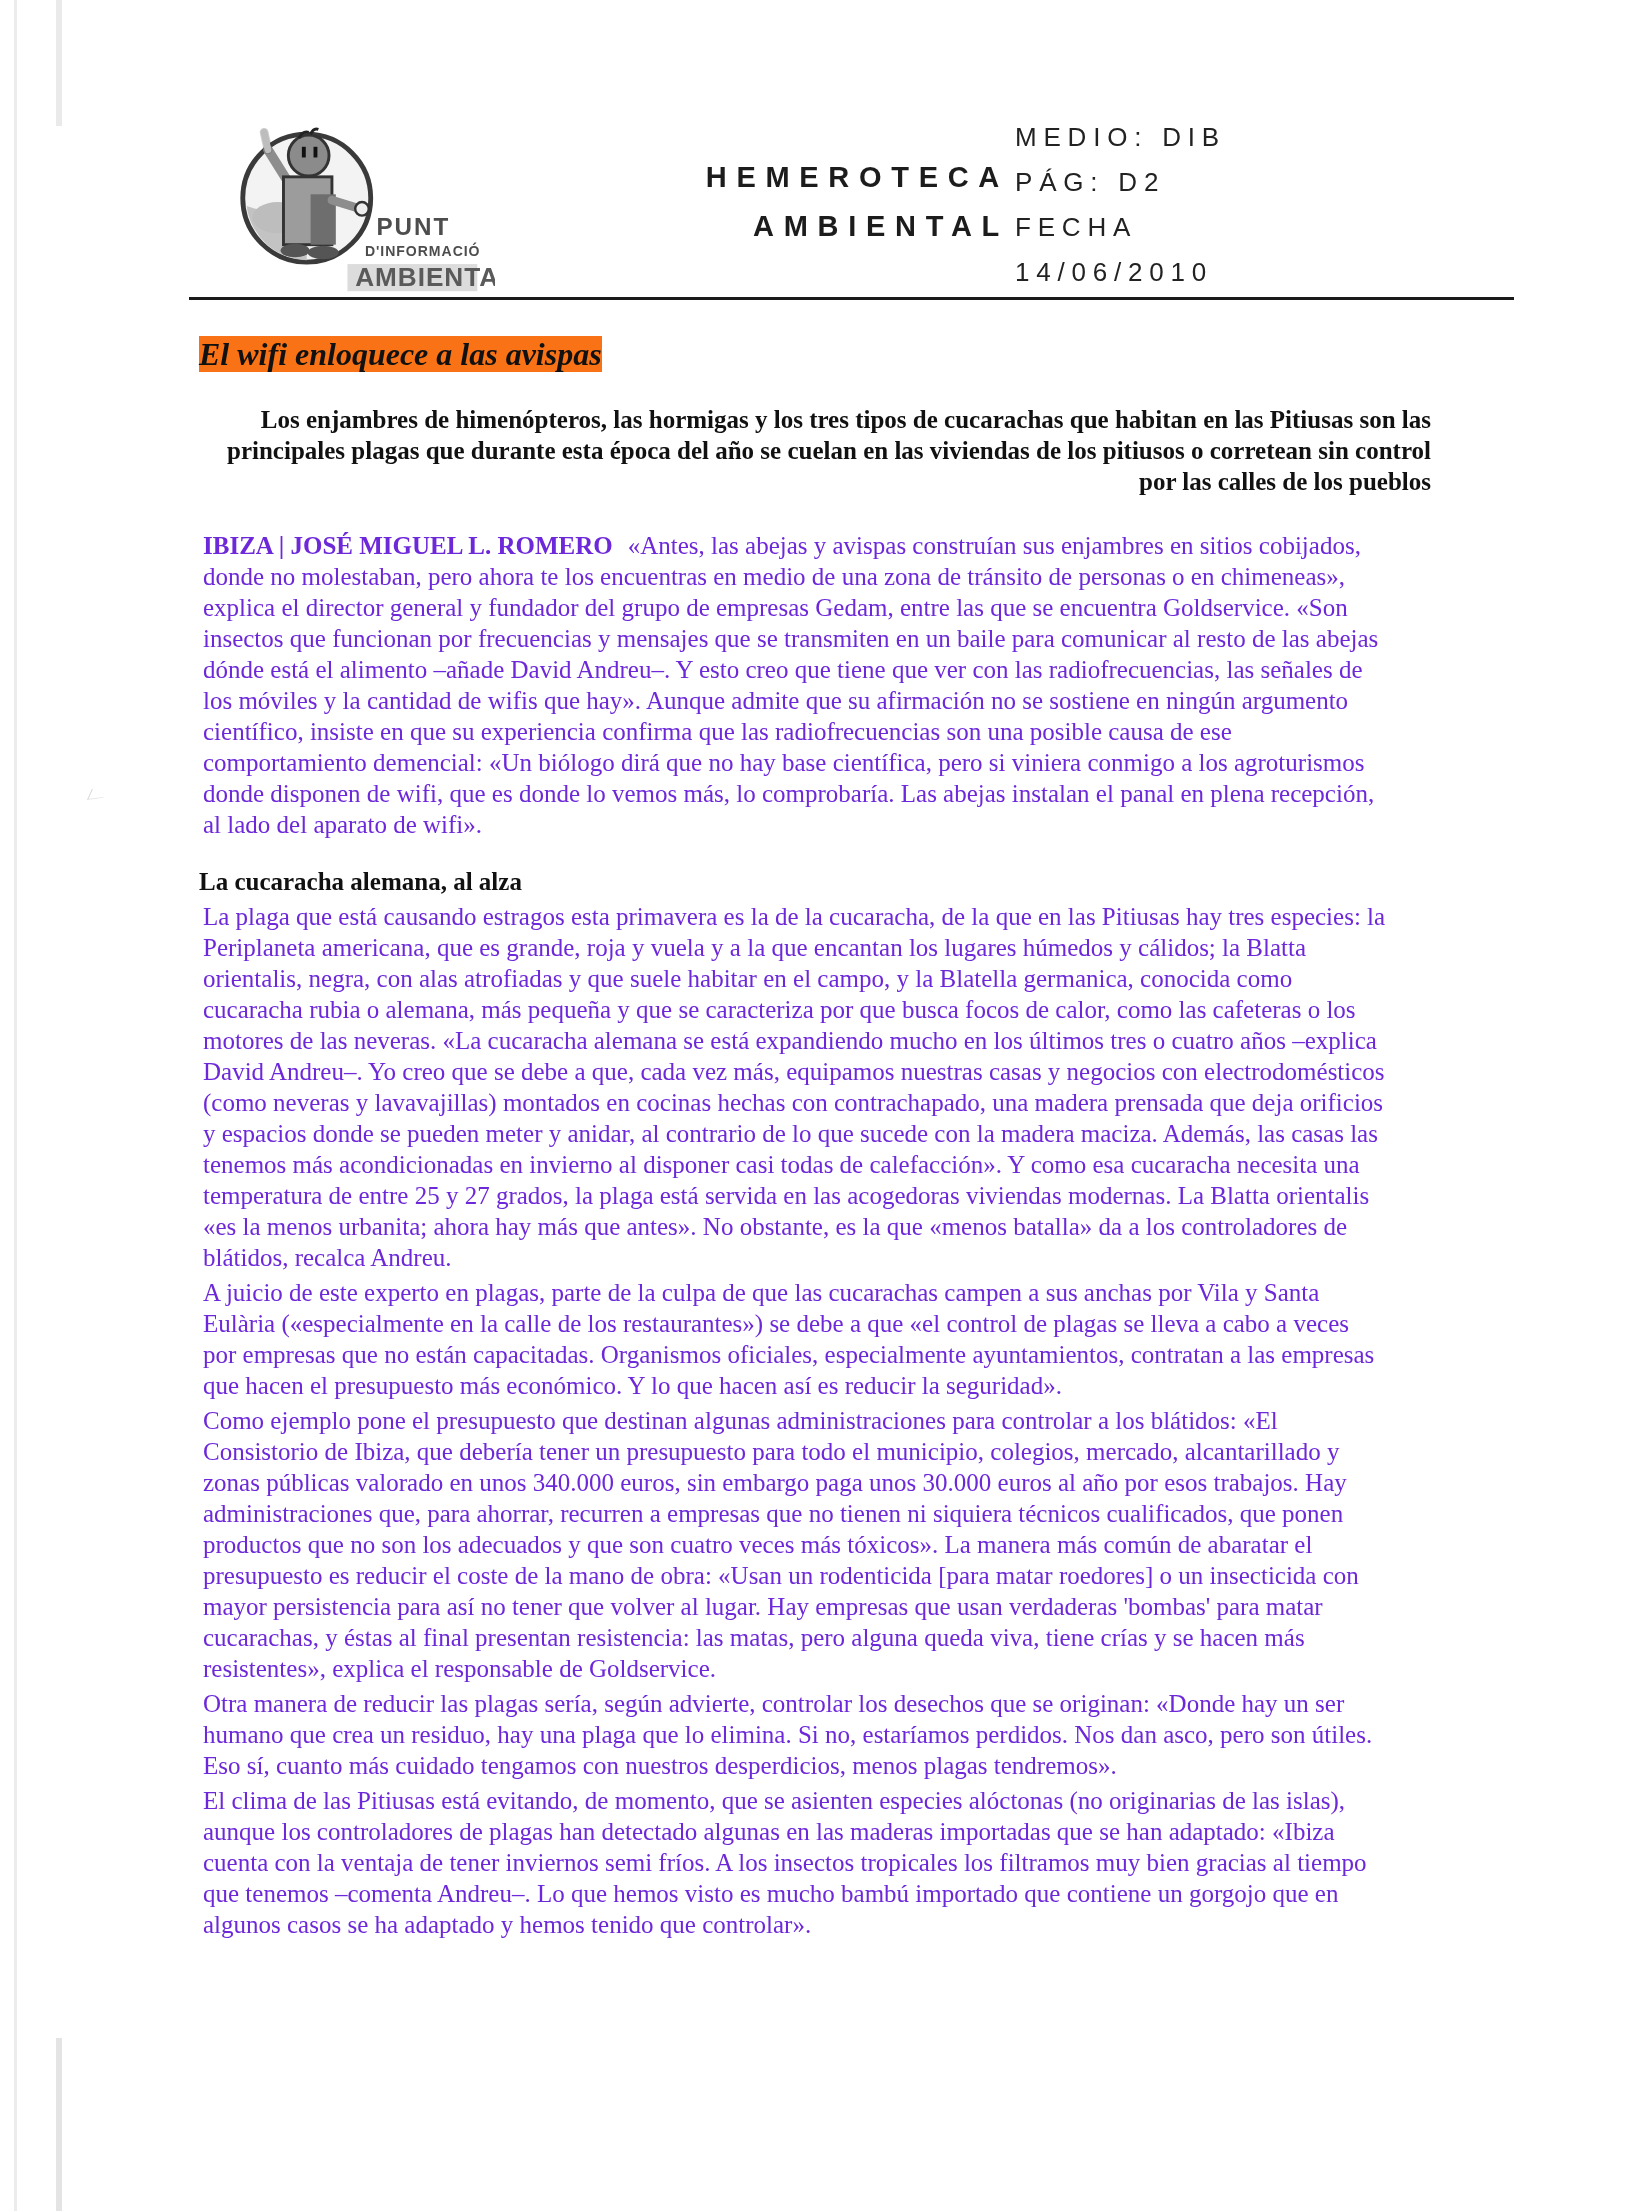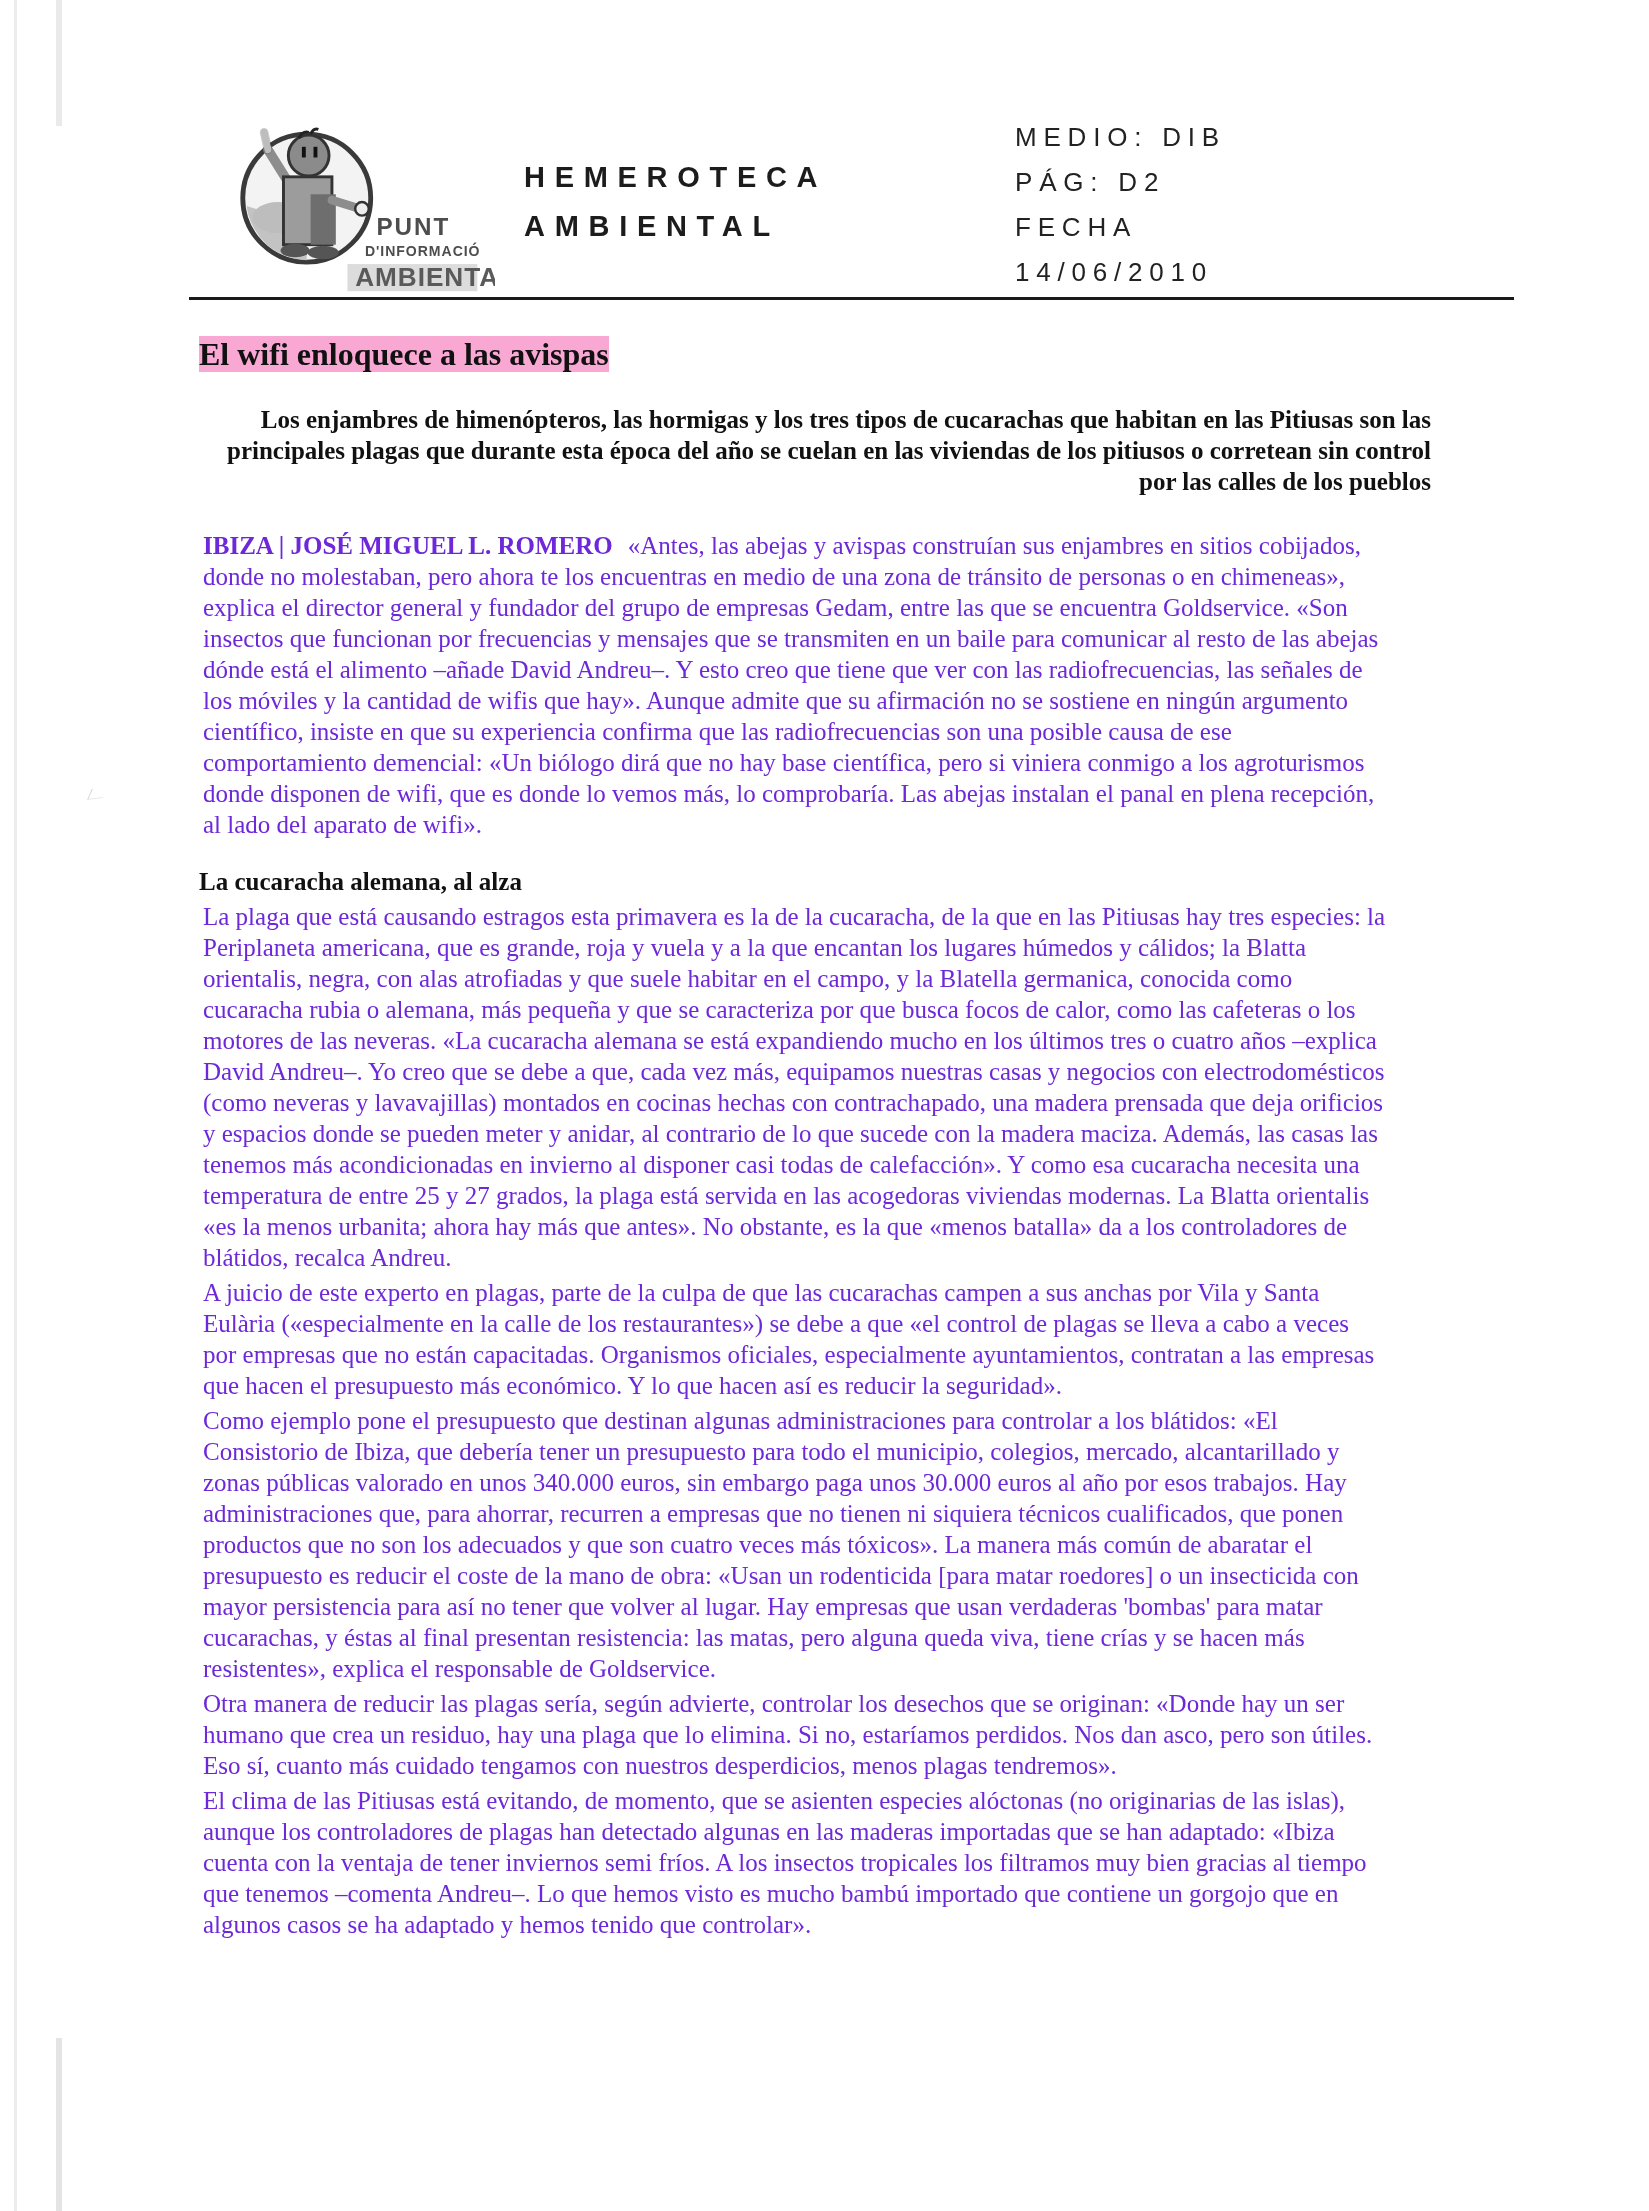--- a/index.html
+++ b/index.html
@@ -37,21 +37,21 @@
   
   .logo-svg {
     position: absolute;
     left: 165px; top: 109px;
     width: 330px; height: 189px;
   }
   .org-title {
     position: absolute;
     left: 524px; top: 153px;
     width: 485px;
-    text-align: left;
+    text-align: right;
     font-family: "Liberation Sans", "DejaVu Sans", sans-serif;
     font-weight: bold;
     font-size: 29px;
     letter-spacing: 9.7px;
     line-height: 49px;
     color: #1c1c1c;
     white-space: nowrap;
   }
   .header-meta {
     position: absolute;
@@ -76,21 +76,21 @@
     left: 199px; top: 334px;
     width: 1192px;
   }
   .article-title {
     font-size: 32px;
     font-weight: bold;
     margin: 0 0 29px 0;
     line-height: 41px;
     color: #111;
   }
-  .article-title .hl { background: #f9a8d4; }
+  .article-title .hl { background: #f97316; font-style: italic; }
   .article-lead {
     font-size: 25px;
     font-weight: bold;
     line-height: 31px;
     margin: 0 0 33px 0;
     width: 1232px;
     color: #111;
     text-align: right;
   }
   .body-par {

